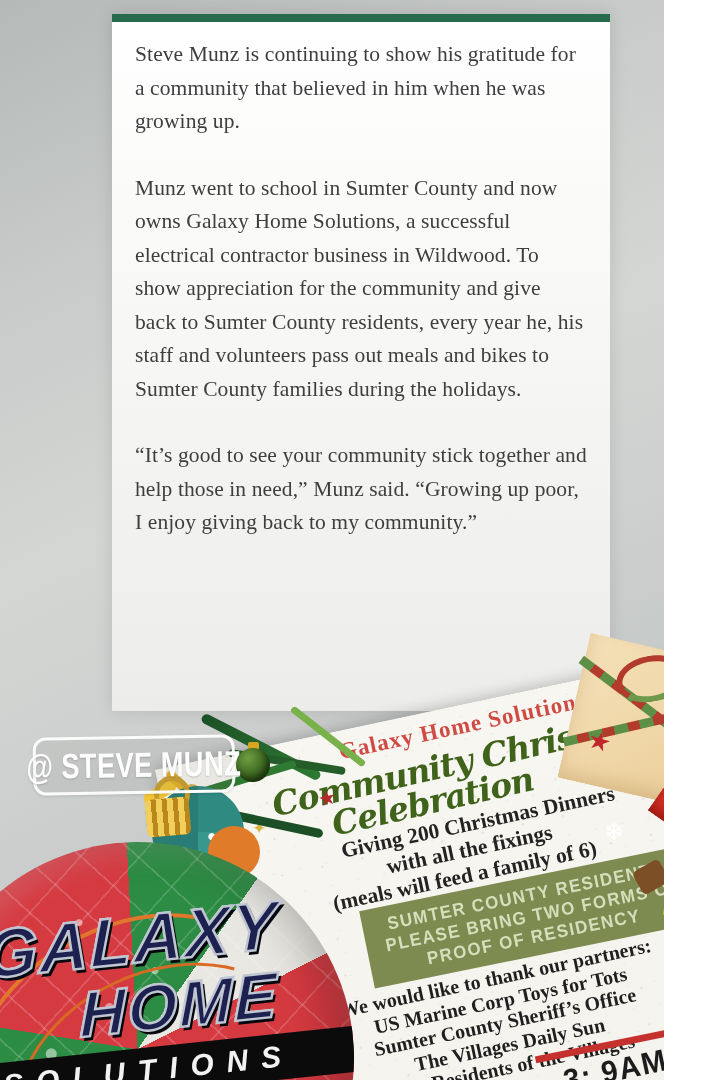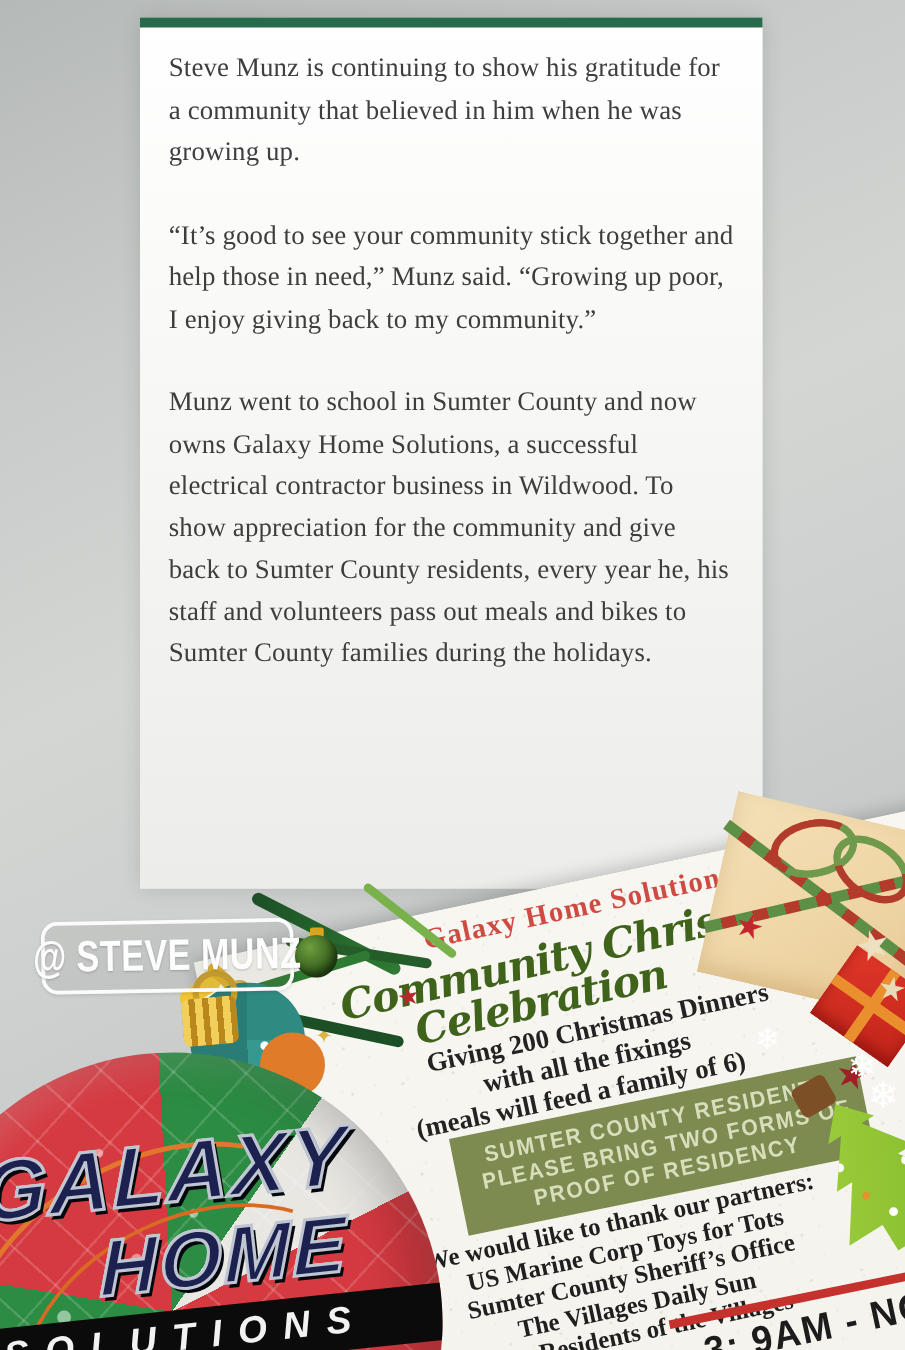--- a/index.html
+++ b/index.html
@@ -1,17 +1,17 @@
 <!DOCTYPE html>
 <html><head>
 <meta charset="utf-8">
 <style>
   html,body{margin:0;padding:0;}
   .canvas{
-    position:relative;width:724px;height:1080px;overflow:hidden;
+    position:relative;width:664px;height:1080px;overflow:hidden;
     background:linear-gradient(155deg,#b5b9b7 0%,#c8cbc9 22%,#d4d6d4 42%,#cdd0ce 58%,#bfc3c1 82%,#b6bab8 100%);
     font-family:"Liberation Sans",sans-serif;
   }
   
   .article-card{
     position:absolute;left:112px;top:14px;width:498px;height:697px;
     background:linear-gradient(180deg,#ffffff 0%,#f7f7f5 45%,#ececea 100%);
     box-shadow:0 0 16px rgba(0,0,0,0.12);
   }
   .green-bar{position:absolute;left:0;top:0;width:100%;height:8px;background:#276a4c;}
@@ -161,22 +161,22 @@
 </style>
 </head>
 <body>
 
 <div class="canvas">
 
   <div class="article-card">
     <div class="green-bar"></div>
     <div class="article-text">
       <p>Steve Munz is continuing to show his gratitude for a community that believed in him when he was growing up.</p>
+      <p>Munz went to school in Sumter County and now owns Galaxy Home Solutions, a successful electrical contractor business in Wildwood. To show appreciation for the community and give back to Sumter County residents, every year he, his staff and volunteers pass out meals and bikes to Sumter County families during the holidays.</p>
       <p>“It’s good to see your community stick together and help those in need,” Munz said. “Growing up poor, I enjoy giving back to my community.”</p>
-      <p>Munz went to school in Sumter County and now owns Galaxy Home Solutions, a successful electrical contractor business in Wildwood. To show appreciation for the community and give back to Sumter County residents, every year he, his staff and volunteers pass out meals and bikes to Sumter County families during the holidays.</p>
     </div>
   </div>
 
   <div class="flyer">
     <div class="f-brand">Galaxy Home Solutions</div>
     <div class="f-script s1">Community Christmas</div>
     <div class="f-script s2">Celebration</div>
     <div class="f-give g0">Giving 200 Christmas Dinners</div>
     <div class="f-give g1">with all the fixings</div>
     <div class="f-give g2">(meals will feed a family of 6)</div>

